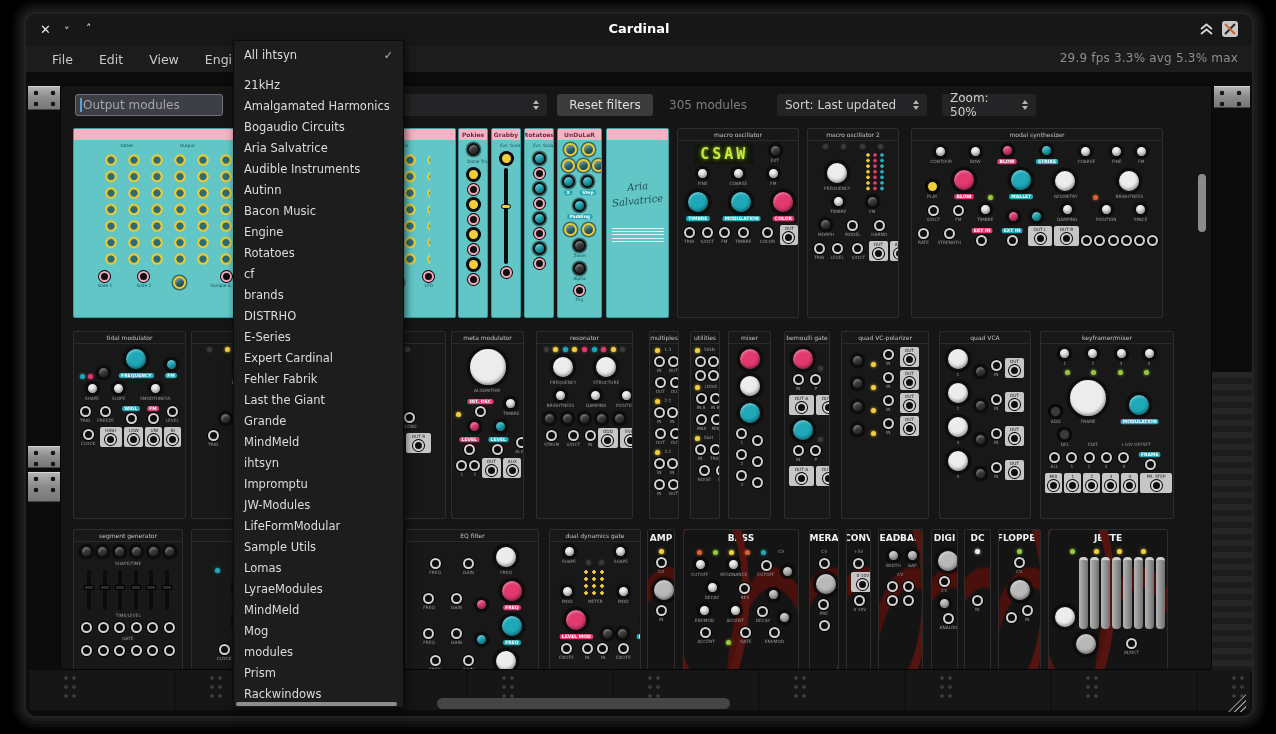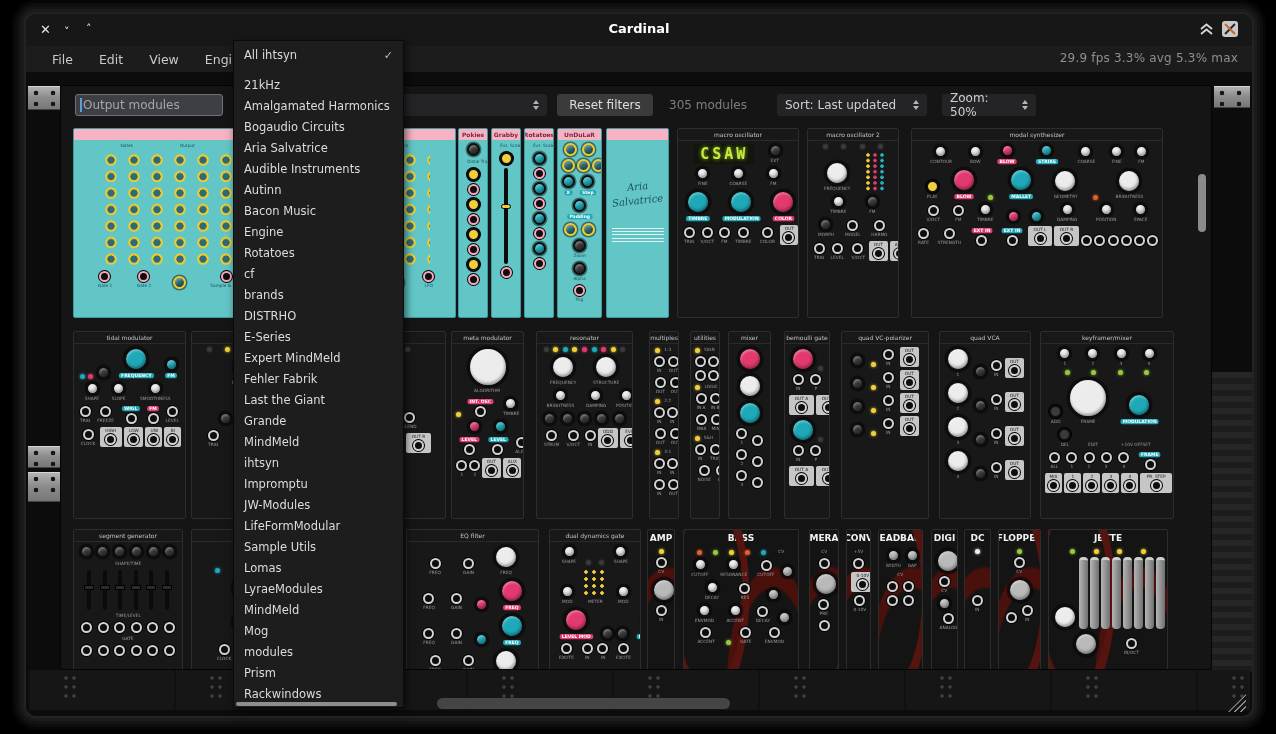--- a/index.html
+++ b/index.html
@@ -2306,21 +2306,21 @@
       <div class="bm-item">Aria Salvatrice</div>
       <div class="bm-item">Audible Instruments</div>
       <div class="bm-item">Autinn</div>
       <div class="bm-item">Bacon Music</div>
       <div class="bm-item">Engine</div>
       <div class="bm-item">Rotatoes</div>
       <div class="bm-item">cf</div>
       <div class="bm-item">brands</div>
       <div class="bm-item">DISTRHO</div>
       <div class="bm-item">E-Series</div>
-      <div class="bm-item">Expert MindMeld</div>
+      <div class="bm-item">Expert Cardinal</div>
       <div class="bm-item">Fehler Fabrik</div>
       <div class="bm-item">Last the Giant</div>
       <div class="bm-item">Grande</div>
       <div class="bm-item">MindMeld</div>
       <div class="bm-item">ihtsyn</div>
       <div class="bm-item">Impromptu</div>
       <div class="bm-item">JW-Modules</div>
       <div class="bm-item">LifeFormModular</div>
       <div class="bm-item">Sample Utils</div>
       <div class="bm-item">Lomas</div>

